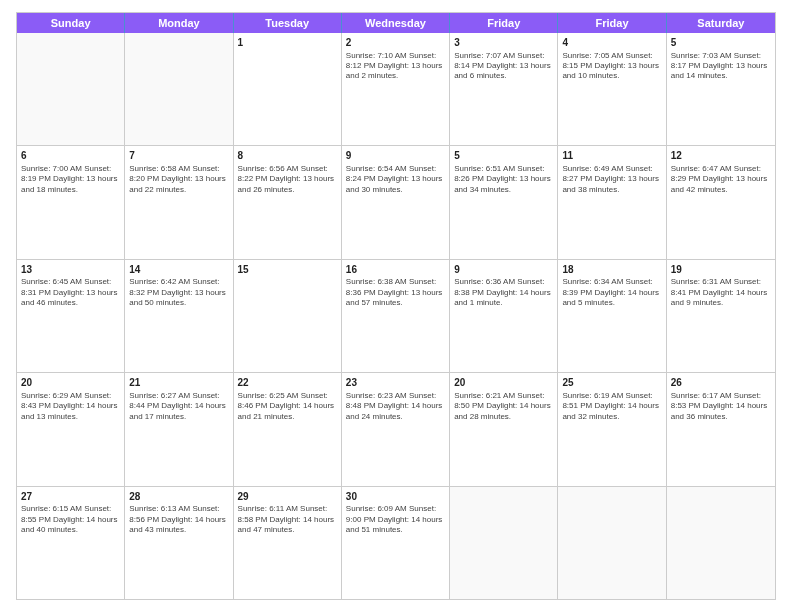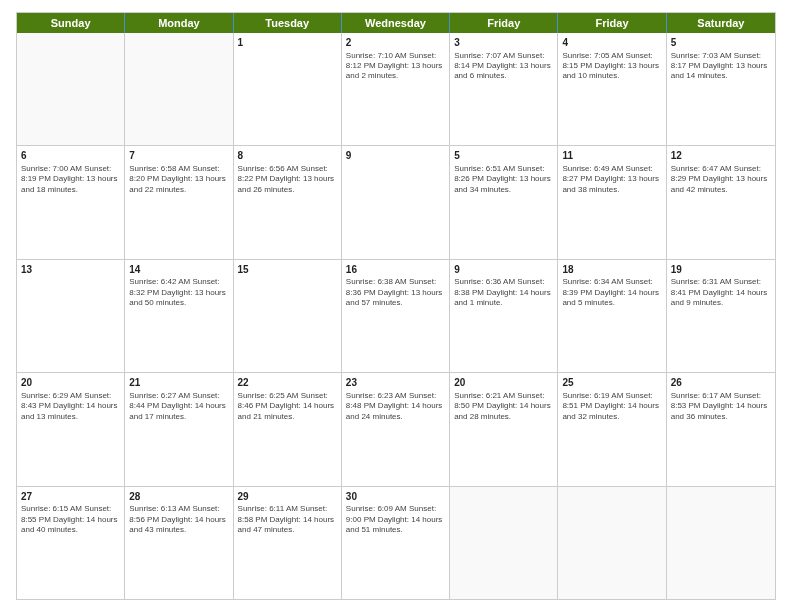--- a/index.html
+++ b/index.html
@@ -62,21 +62,21 @@
     }
     .calendar {
       flex: 1;
       display: flex;
       flex-direction: column;
       border: 1px solid #ccc;
     }
     .cal-header-row {
       display: grid;
       grid-template-columns: repeat(7, 1fr);
-      background: #4d7c0f;
+      background: #8b5cf6;
     }
     .cal-header-cell {
       color: #fff;
       font-size: 11px;
       font-weight: bold;
       text-align: center;
       padding: 4px 2px;
       border-right: 1px solid #4a8fd0;
     }
     .cal-header-cell:last-child { border-right: none; }
@@ -184,20 +184,24 @@
           </div>
           <div class="cal-cell">
             <span class="day-number">8</span>
             <div class="cell-info">Sunrise: 6:56 AM
 Sunset: 8:22 PM
 Daylight: 13 hours
 and 26 minutes.</div>
           </div>
           <div class="cal-cell">
             <span class="day-number">9</span>
+            <div class="cell-info">Sunrise: 6:54 AM
+Sunset: 8:24 PM
+Daylight: 13 hours
+and 30 minutes.</div>
           </div>
           <div class="cal-cell">
             <span class="day-number">5</span>
             <div class="cell-info">Sunrise: 6:51 AM
 Sunset: 8:26 PM
 Daylight: 13 hours
 and 34 minutes.</div>
           </div>
           <div class="cal-cell">
             <span class="day-number">11</span>
@@ -210,20 +214,24 @@
             <span class="day-number">12</span>
             <div class="cell-info">Sunrise: 6:47 AM
 Sunset: 8:29 PM
 Daylight: 13 hours
 and 42 minutes.</div>
           </div>
         </div>
         <div class="cal-row">
           <div class="cal-cell">
             <span class="day-number">13</span>
+            <div class="cell-info">Sunrise: 6:45 AM
+Sunset: 8:31 PM
+Daylight: 13 hours
+and 46 minutes.</div>
           </div>
           <div class="cal-cell">
             <span class="day-number">14</span>
             <div class="cell-info">Sunrise: 6:42 AM
 Sunset: 8:32 PM
 Daylight: 13 hours
 and 50 minutes.</div>
           </div>
           <div class="cal-cell">
             <span class="day-number">15</span>

